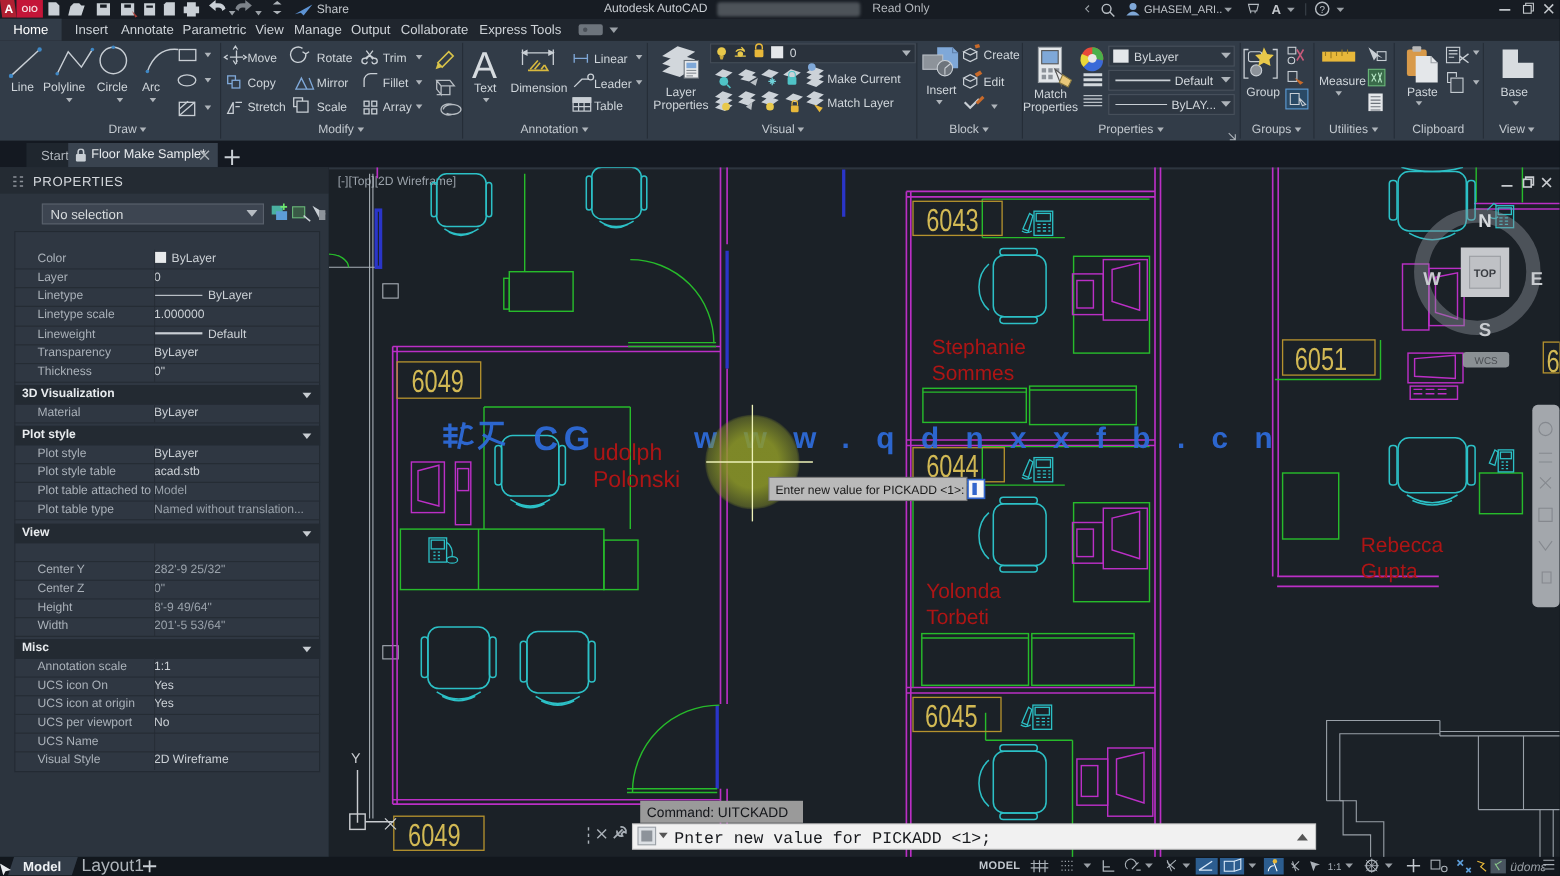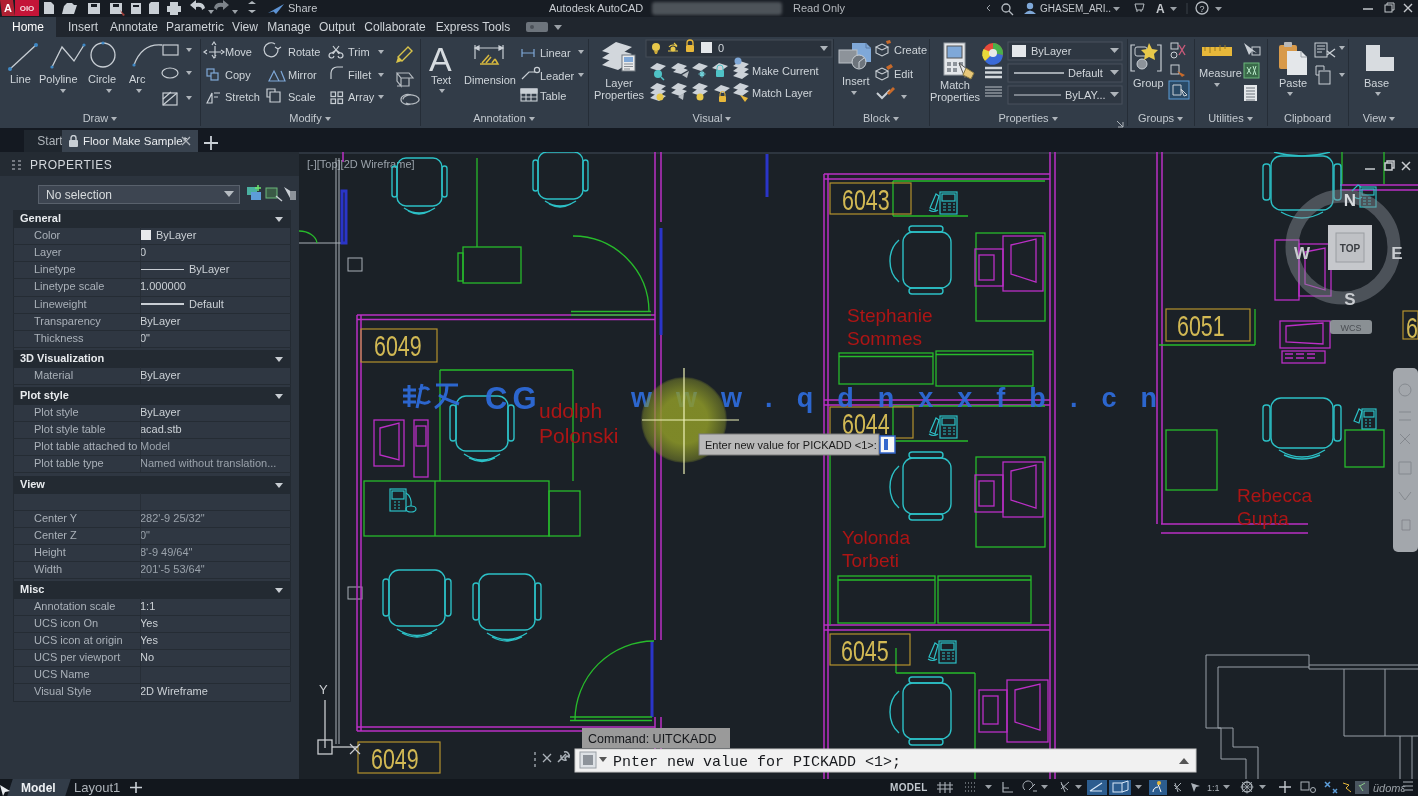--- a/index.html
+++ b/index.html
@@ -149,21 +149,21 @@
       </g>
       <path d="M60 52 l3 4 3 -4 z M106 52 l3 4 3 -4 z M136 52 l3 4 3 -4 z" fill="#aeb4ba"></path>
       <g stroke="#c8ced4" stroke-width="1.2" fill="none">
         <rect x="163" y="8" width="15" height="10"></rect>
         <ellipse cx="170" cy="36" rx="8" ry="5"></ellipse>
         <rect x="163" y="56" width="14" height="12"></rect>
           <path d="M163 68 l14 -12 m-14 6 l8 -7"></path>
       </g>
       <path d="M186 11 l3 4 3 -4 z M186 34 l3 4 3 -4 z M186 59 l3 4 3 -4 z" fill="#aeb4ba"></path>
     </svg>
-    <div class="plabel" style="left:0;width:200px"><span>Draw</span> <span class="caret"></span></div>
+    <div class="plabel" style="left:16px;width:200px"><span>Draw</span> <span class="caret"></span></div>
 
     <svg class="abs" style="left:200px;top:0" width="220" height="108" viewBox="0 0 220 108">
       <g stroke="#c9cfd5" stroke-width="1.2" fill="none">
         <path d="M9 15 h12 m-6 -6 v12 m-8 -8 l-3 2 3 2 m14 -4 l3 2 -3 2 m-9 -9 l2 -3 2 3 m-4 10 l2 3 2 -3"></path>
         <path d="M226 -2"></path>
       </g>
       <g fill="#cfd5da" font-size="11">
         <text x="25" y="19">Move</text>
           <text x="25" y="42">Copy</text>
           <text x="25" y="64">Stretch</text>
@@ -432,21 +432,20 @@
       <rect x="1" y="4" width="10" height="8" fill="#4ab0a0"></rect>
         <rect x="5" y="9" width="10" height="8" fill="#5d9dd8"></rect>
         <path d="M12 2 v6 m-3 -3 h6" stroke="#6ee86e" stroke-width="1.5"></path>
       <rect x="20" y="5" width="11" height="10" fill="#3a5a46" stroke="#6ab87a"></rect>
         <path d="M30 13 l6 5" stroke="#c9cfd5" stroke-width="1.3"></path>
       <path d="M38 4 l6 11 2 -4 5 1 z" fill="#c9cfd5"></path>
         <rect x="44" y="8" width="6" height="9" fill="#8d939a"></rect>
     </svg>
 
     <div class="abs" style="left:13px;top:58px;width:278px;height:492px;background:#2f3742;border:1px solid #232a32"></div>
-    <div class="prow sechdr" style="top:58px">General</div>
     <div class="prow" style="top:75px">
         <span class="plab">Color</span>
         <span class="pval"><span style="display:inline-block;width:11px;height:10px;background:#e8eaec;vertical-align:-1px;margin-right:5px"></span>ByLayer</span>
       </div>
     <div class="prow" style="top:92px">
         <span class="plab">Layer</span>
         <span class="pval">0</span>
       </div>
     <div class="prow" style="top:109px">
         <span class="plab">Linetype</span>
@@ -879,21 +878,21 @@
     <rect x="281" y="600" width="16" height="16" fill="#dde1e5" stroke="#9aa0a6"></rect>
     <rect x="284" y="603" width="10" height="10" fill="#8d939a"></rect>
     <path d="M300 605 l4 5 4 -5 z" fill="#555"></path>
     <text x="314" y="614" font-size="15" fill="#17191d" font-family="Liberation Mono, monospace">Pnter new value for PICKADD &lt;1&gt;;</text>
     <path d="M880 612 l5 -6 5 6 z" fill="#555"></path>
   </svg>
   </div>
   <div id="statusbar">
     <div class="abs" style="left:10px;top:0px;width:58px;height:17px;background:#323c48;color:#eef1f4;font-size:12px;font-weight:bold;text-align:center;line-height:17px;transform:skewX(-18deg)"></div>
       <div class="abs" style="left:21px;top:1px;color:#eef1f4;font-size:12px;font-weight:bold;line-height:16px">Model</div>
-    <div class="abs" style="left:74px;top:1px;color:#aeb4ba;font-size:13px;line-height:16px">Layout1</div>
+    <div class="abs" style="left:74px;top:1px;color:#aeb4ba;font-size:16px;line-height:16px">Layout1</div>
     <svg class="abs" style="left:130px;top:3px" width="14" height="12">
         <path d="M6 0 v11 M0 5.5 h12" stroke="#c9cfd5" stroke-width="1.6"></path>
       </svg>
       <svg class="abs" style="left:0px;top:6px" width="14" height="11">
         <path d="M0 0 l10 6 -5 1 -2 4 z" fill="#e8ebee"></path>
       </svg>
     <div class="abs" style="left:890px;top:3px;color:#c2c8ce;font-size:10px;font-weight:bold;letter-spacing:0.3px">MODEL</div>
     <svg class="abs" style="left:935px;top:0" width="483" height="17" viewBox="0 0 483 17">
       <g stroke="#aab1b8" stroke-width="1.1" fill="none">
         <path d="M5 3 v11 M10 3 v11 M15 3 v11 M2 6 h16 M2 10 h16"></path>

